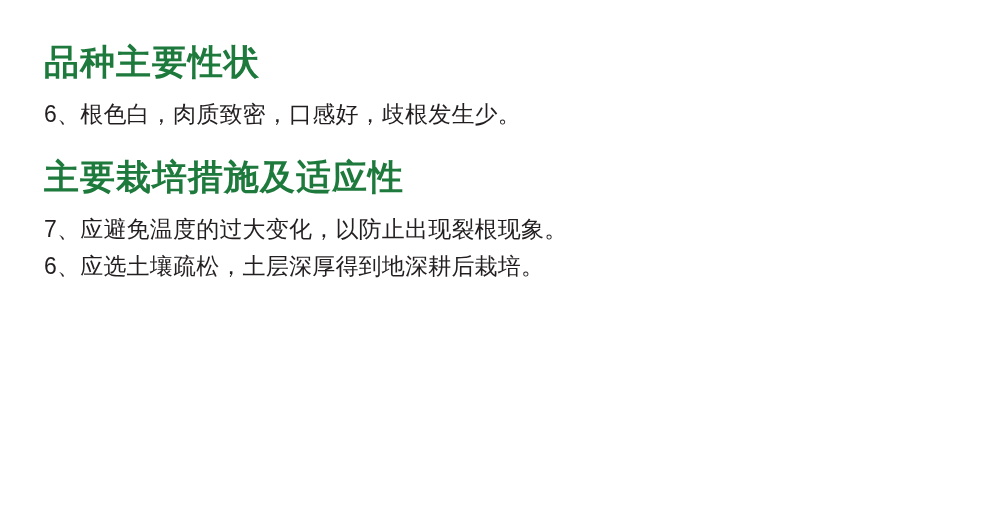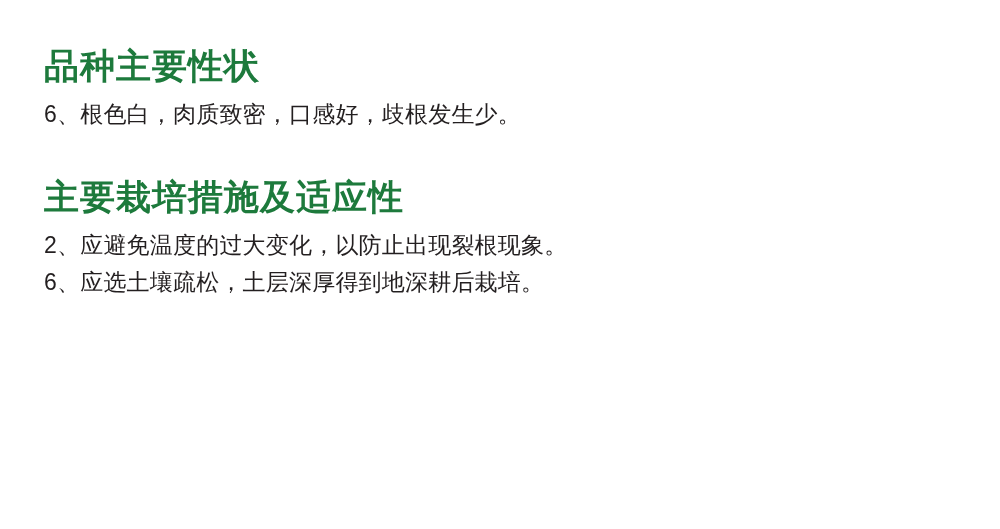--- a/index.html
+++ b/index.html
@@ -18,25 +18,25 @@
     position: relative;
     width: 1000px;
     height: 529px;
     box-sizing: border-box;
     padding: 44px 40px 0 44px;
   }
   .section {
     margin: 0;
   }
   .section + .section {
-    margin-top: 42px;
+    margin-top: 26px;
   }
   .section-title {
     color: #1d7a3c;
-    font-family: Liberation Sans, sans-serif;
+    font-family: Liberation Mono, monospace;
     font-weight: bold;
     font-size: 35px;
     line-height: 1.25;
     letter-spacing: 1px;
     margin: 0 0 8px 0;
     white-space: nowrap;
   }
   .item-list {
     list-style: none;
     margin: 0;
@@ -58,18 +58,18 @@
   <div class="section">
     <h2 class="section-title">品种主要性状</h2>
     <ul class="item-list">
       <li class="item">6、根色白，肉质致密，口感好，歧根发生少。</li>
     </ul>
   </div>
 
   <div class="section">
     <h2 class="section-title">主要栽培措施及适应性</h2>
     <ul class="item-list">
-      <li class="item">2、应避免温度的过大变化，以防止出现裂根现象。</li>
+      <li class="item">7、应避免温度的过大变化，以防止出现裂根现象。</li>
       <li class="item">6、应选土壤疏松，土层深厚得到地深耕后栽培。</li>
     </ul>
   </div>
 
 </div>
 
 </body></html>

